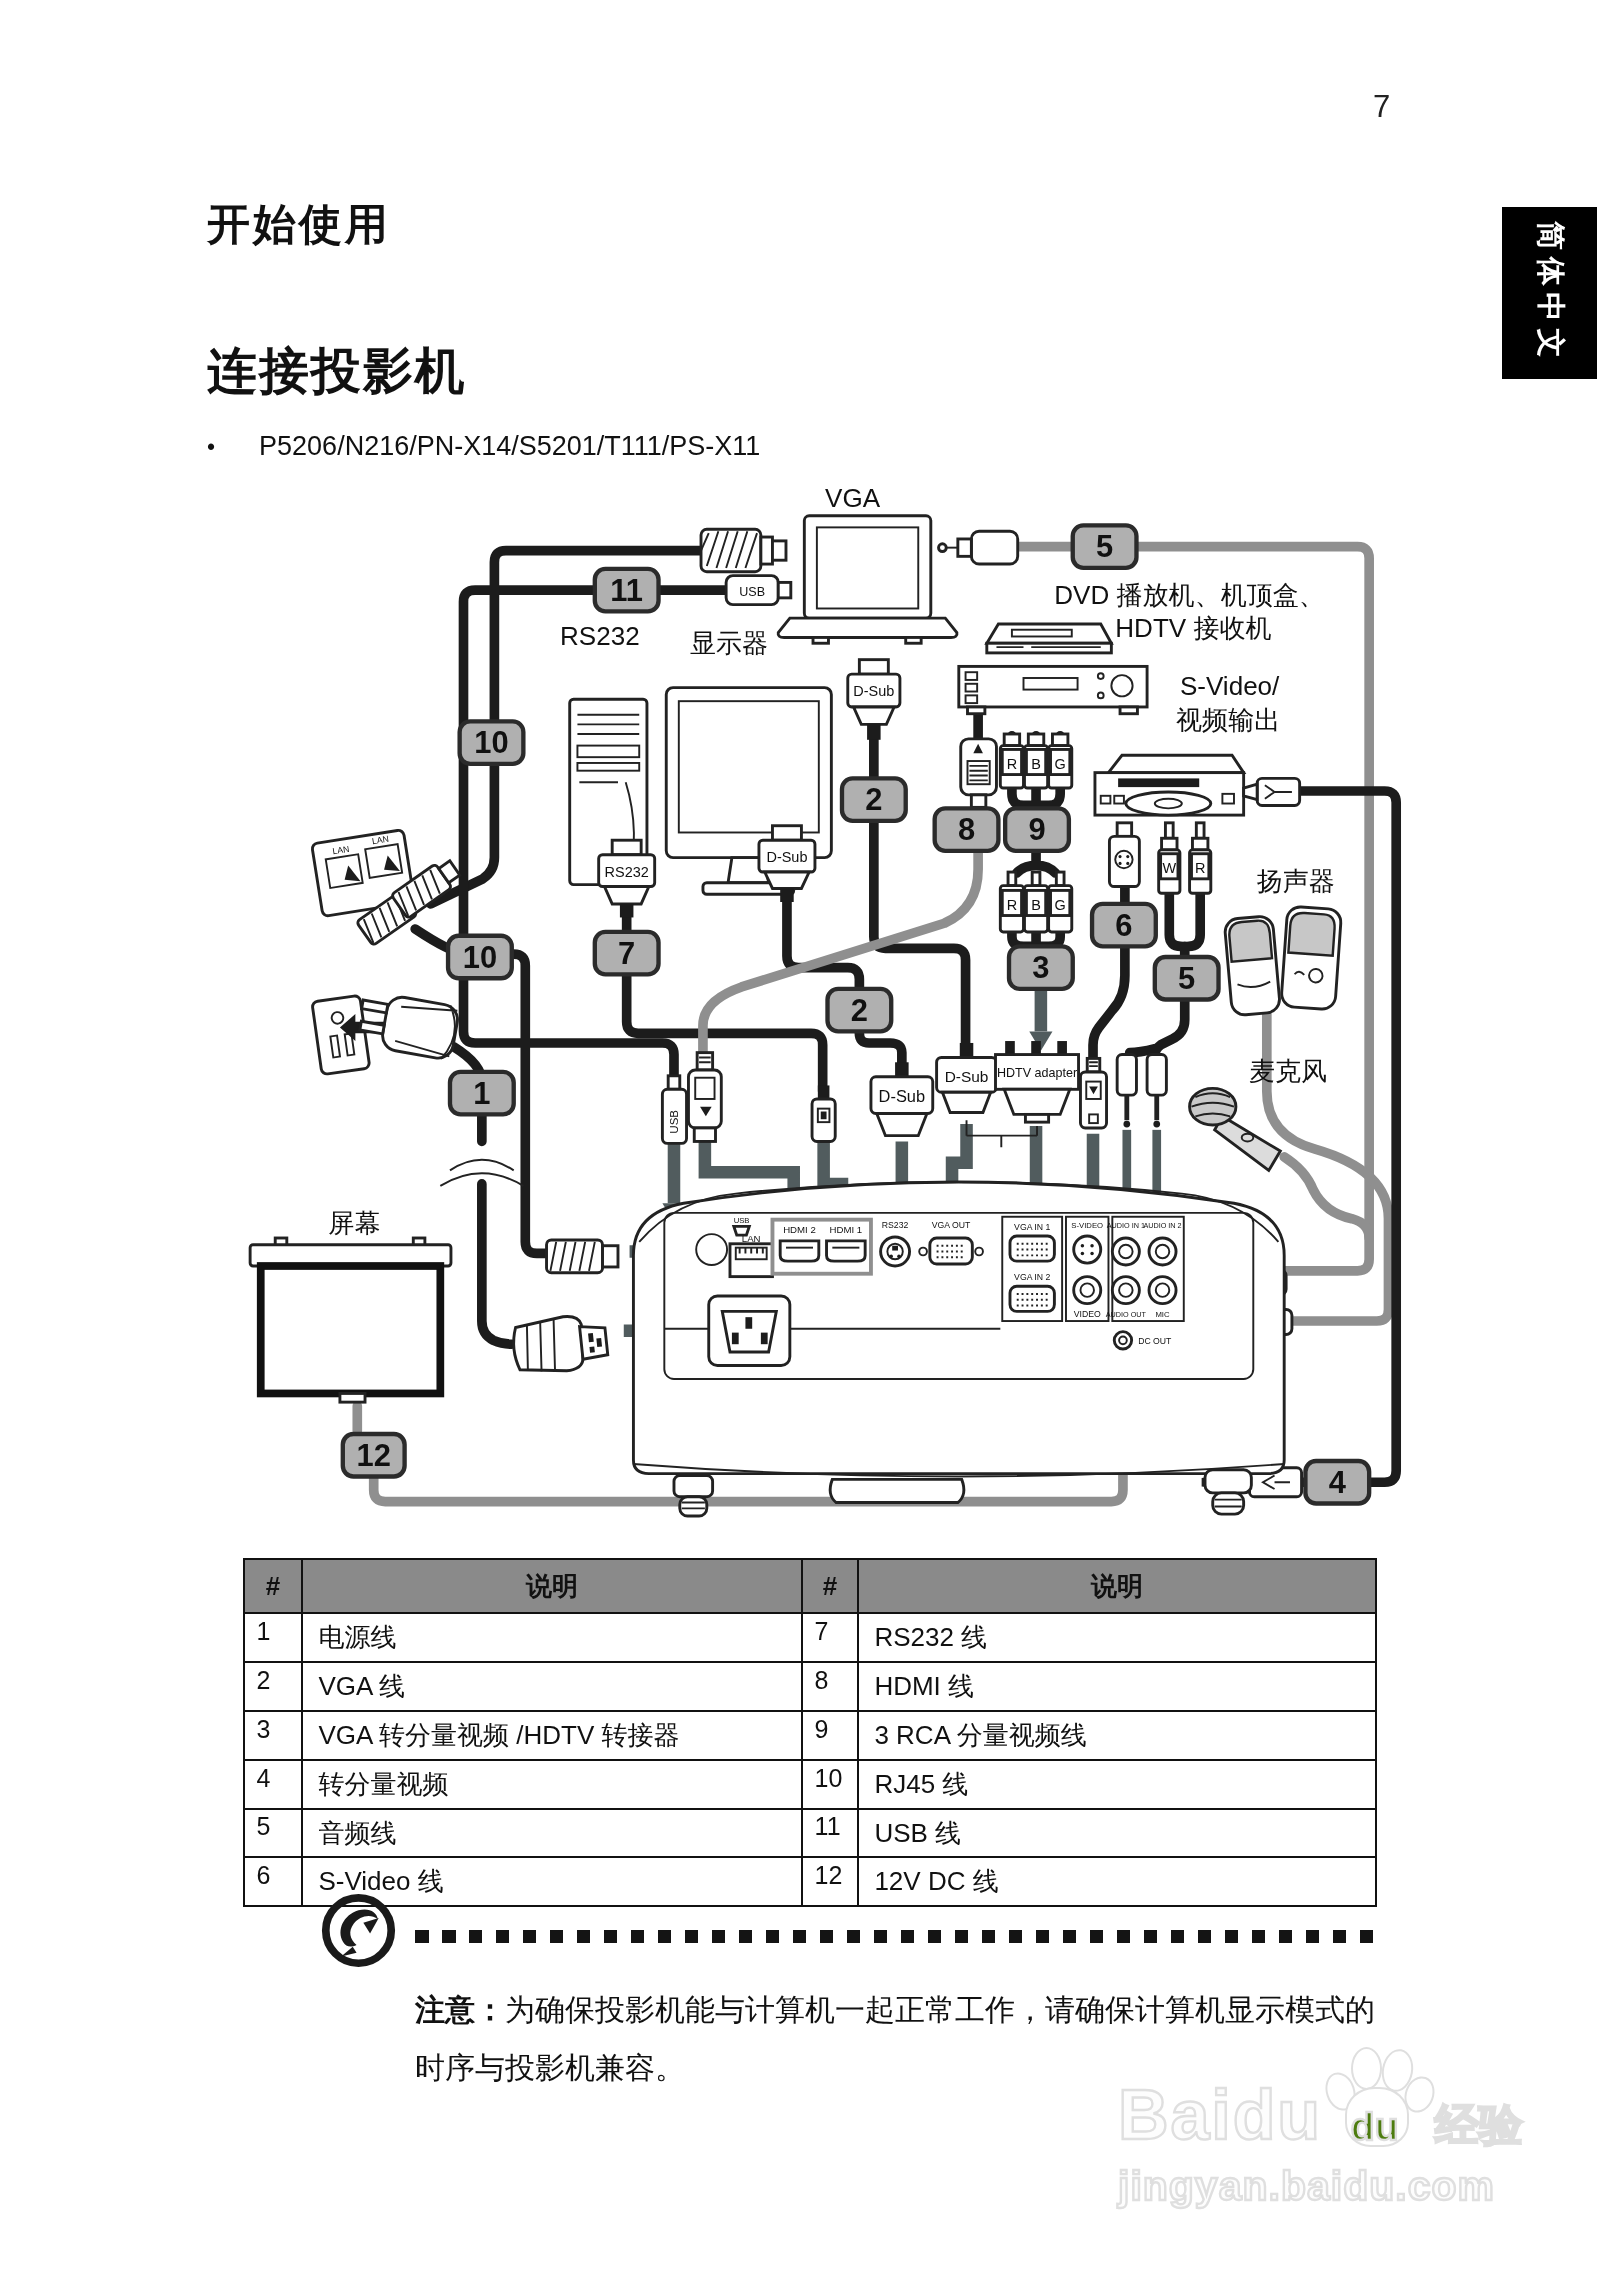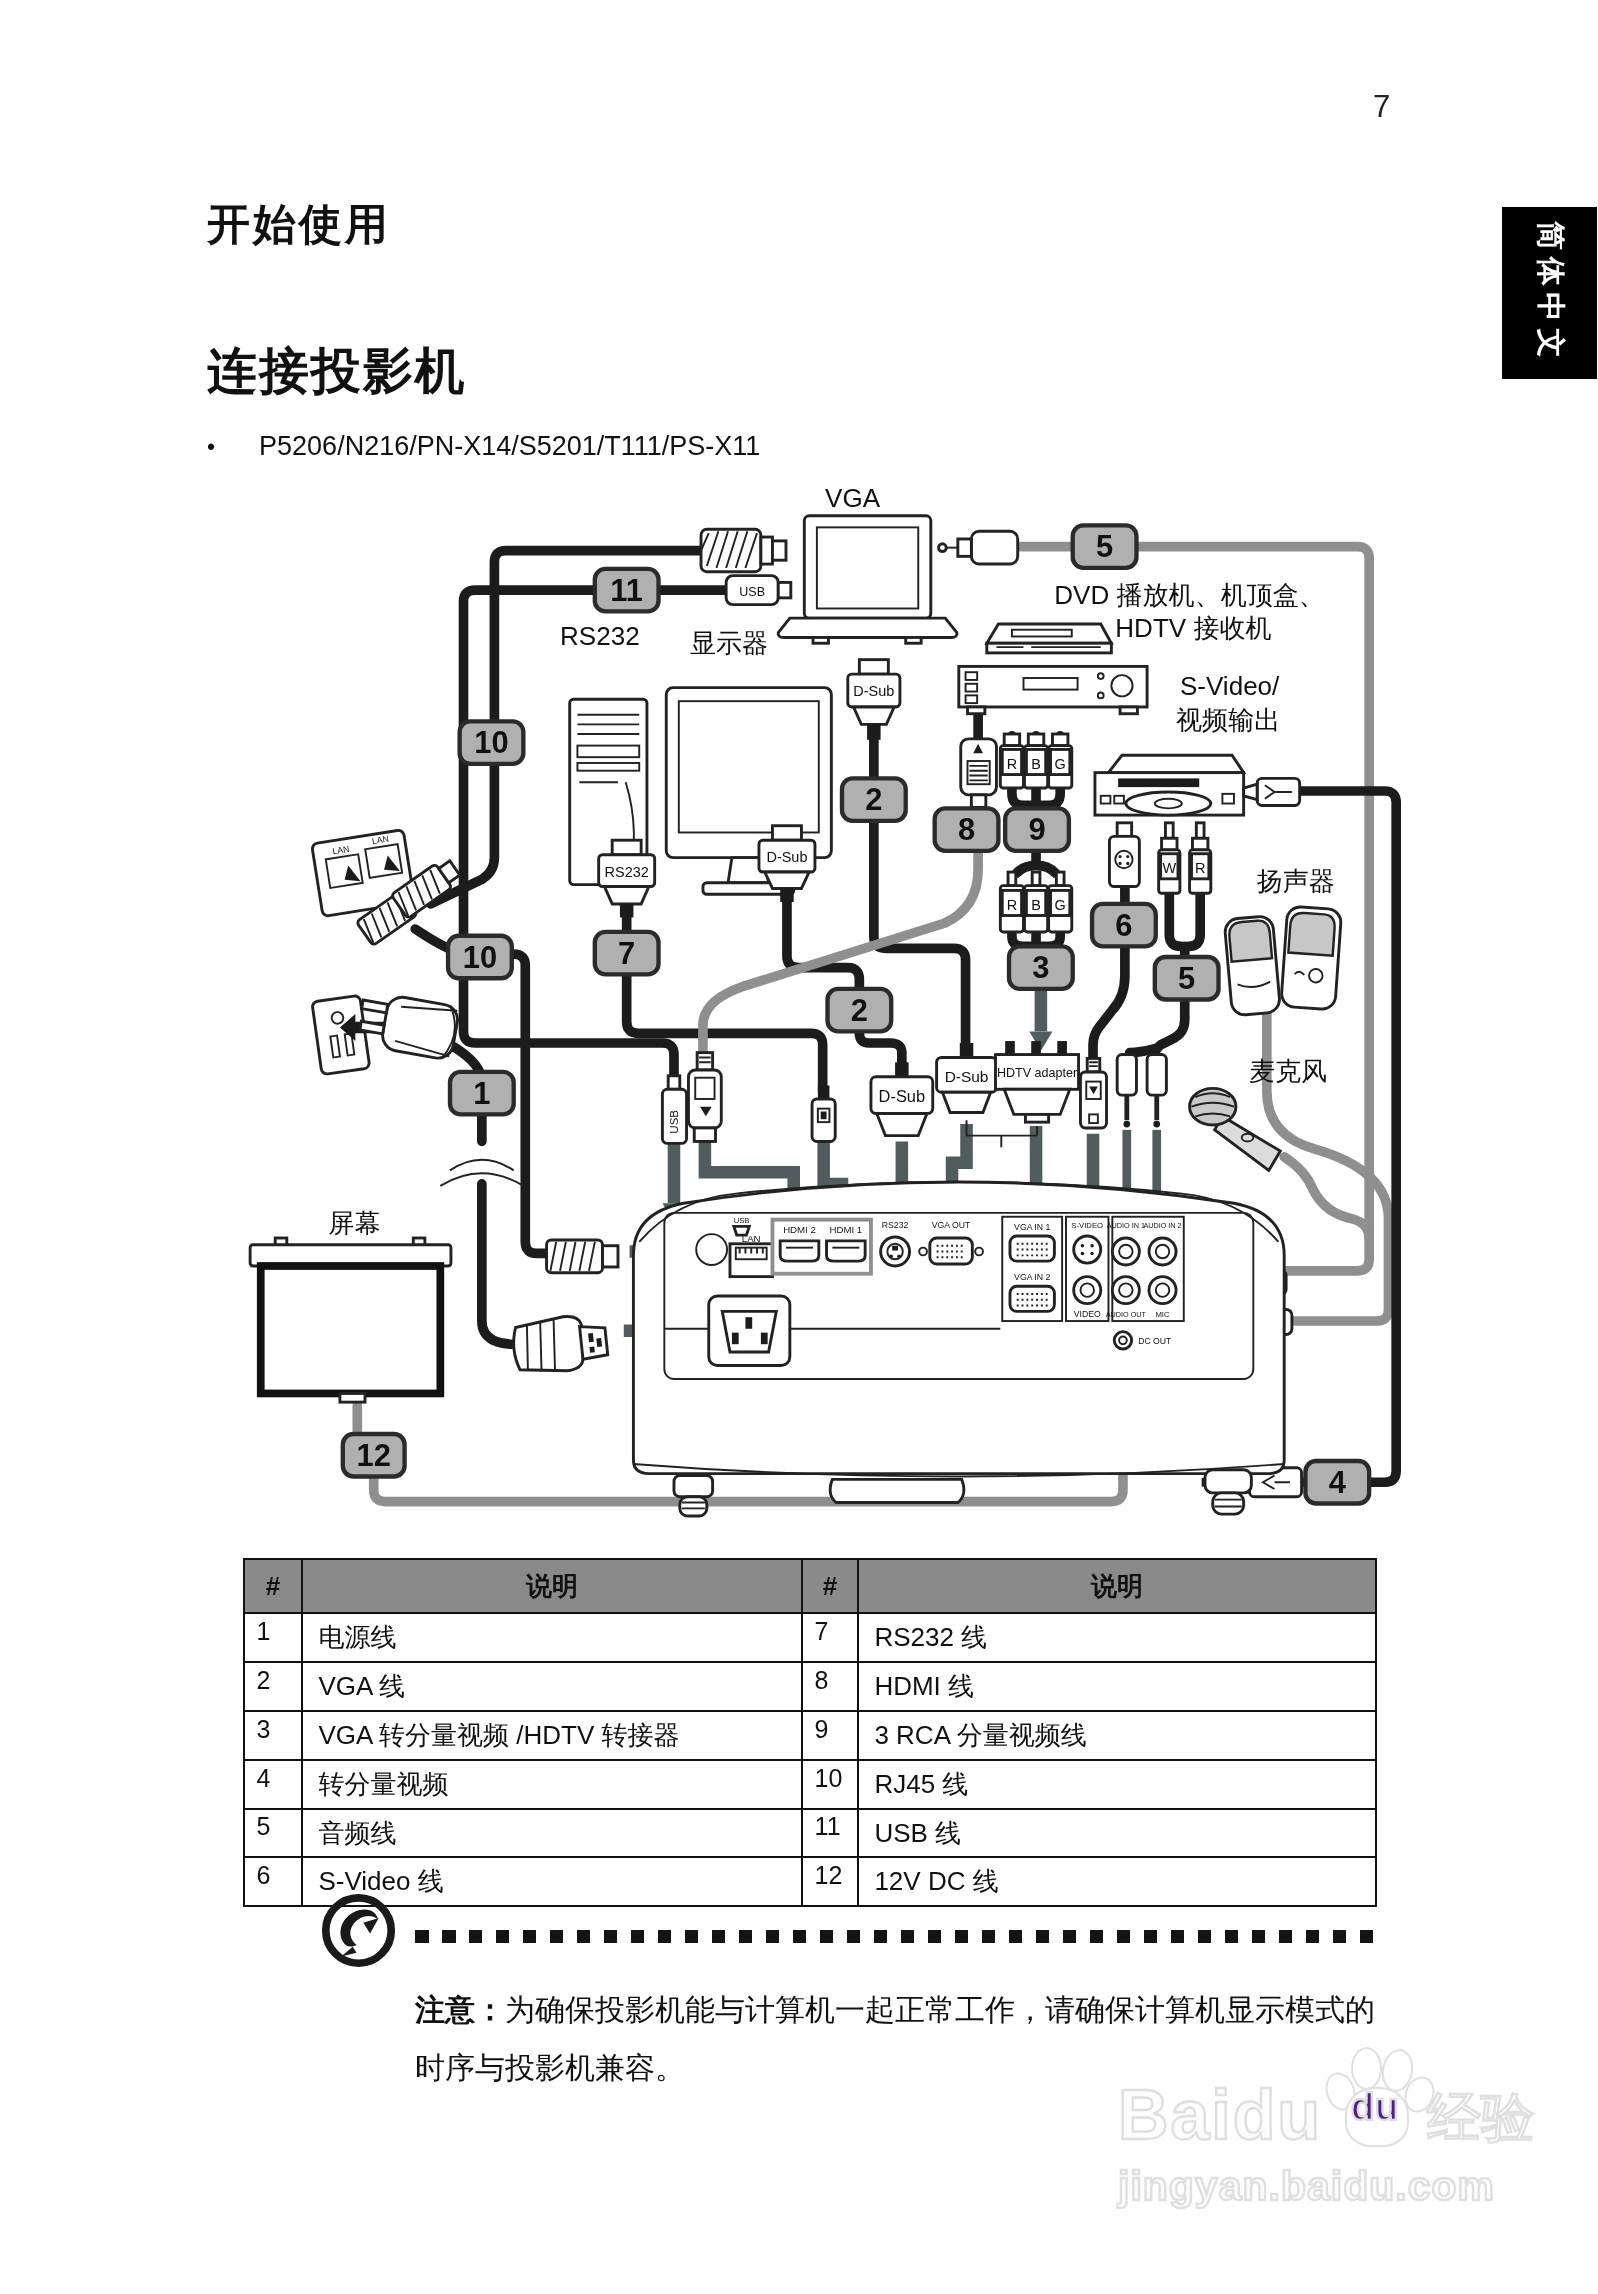--- a/index.html
+++ b/index.html
@@ -35,30 +35,30 @@
   #conn-table td.num{padding-left:11.6px;font-size:25px;vertical-align:top;padding-top:2.9px;}
   
   #dashes{left:415px;top:1930px;width:960px;height:12.6px;
     background:repeating-linear-gradient(to right,#141414 0 13.5px,transparent 13.5px 27px);}
   #note-text{left:415px;top:1981px;width:979px;font-size:30px;line-height:58px;}
   #note-text b{font-weight:700;font-family:Liberation Serif, serif;}
   
   #watermark{left:1118px;top:2045px;width:463px;color:#fdfdfd;-webkit-text-stroke:2.4px #dfdfdf;}
   #watermark .row1{display:flex;align-items:flex-end;}
   #watermark .brand{font-size:70px;font-weight:700;letter-spacing:1.9px;}
-  #watermark .suffix{font-size:54px;font-weight:400;margin-left:1px;}
+  #watermark .suffix{font-size:44px;font-weight:700;margin-left:9px;}
   #watermark .url{font-size:41px;font-weight:700;margin-top:8px;letter-spacing:1px;}
   #watermark .paw{position:relative;width:100px;height:116px;flex:0 0 auto;margin:0 1.9px -5.8px 1.9px;}
   #watermark .paw i{position:absolute;border:2.9px solid #dfdfdf;background:#fff;border-radius:50%;}
   #watermark .paw .t1{width:25px;height:35px;left:1.9px;top:27px;transform:rotate(-18deg);}
   #watermark .paw .t2{width:27px;height:39px;left:27px;top:1.9px;}
   #watermark .paw .t3{width:27px;height:39px;left:58px;top:3.9px;transform:rotate(10deg);}
   #watermark .paw .t4{width:25px;height:33px;left:81px;top:31px;transform:rotate(20deg);}
   #watermark .paw .pad{width:60px;height:56px;left:21px;top:42px;border-radius:46% 46% 40% 40%;}
-  #watermark .paw .du{position:absolute;left:27px;top:40px;font-size:39px;font-weight:700;color:#4c1d95;}
+  #watermark .paw .du{position:absolute;left:27px;top:60px;font-size:39px;font-weight:700;color:#4d7c0f;}
 </style>
 </head>
 <body>
 
 <div id="page">
 
   <div class="abs" id="page-number">7</div>
   <div class="abs" id="lang-tab">
     <span>简体中文</span>
   </div>

